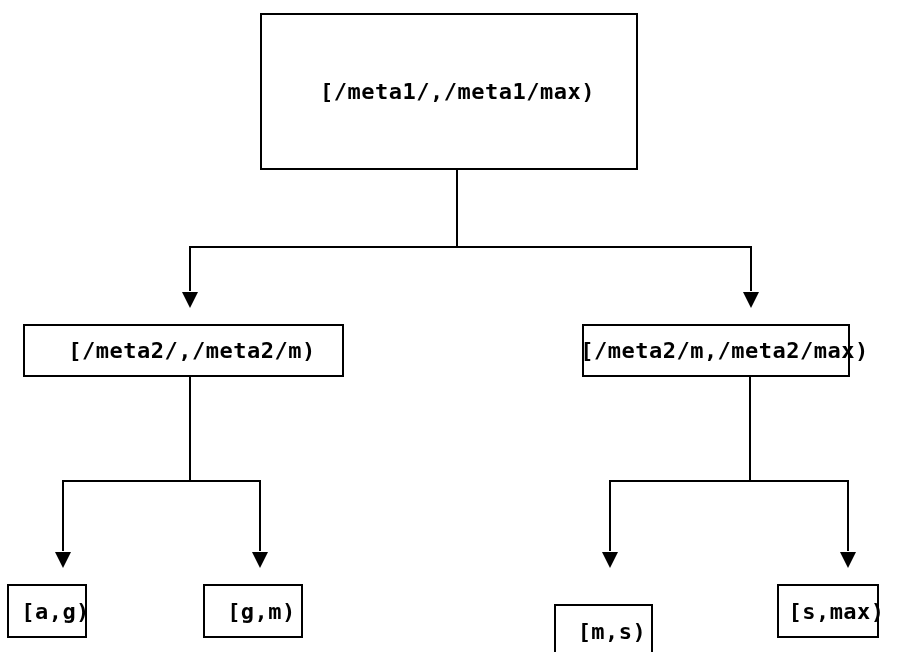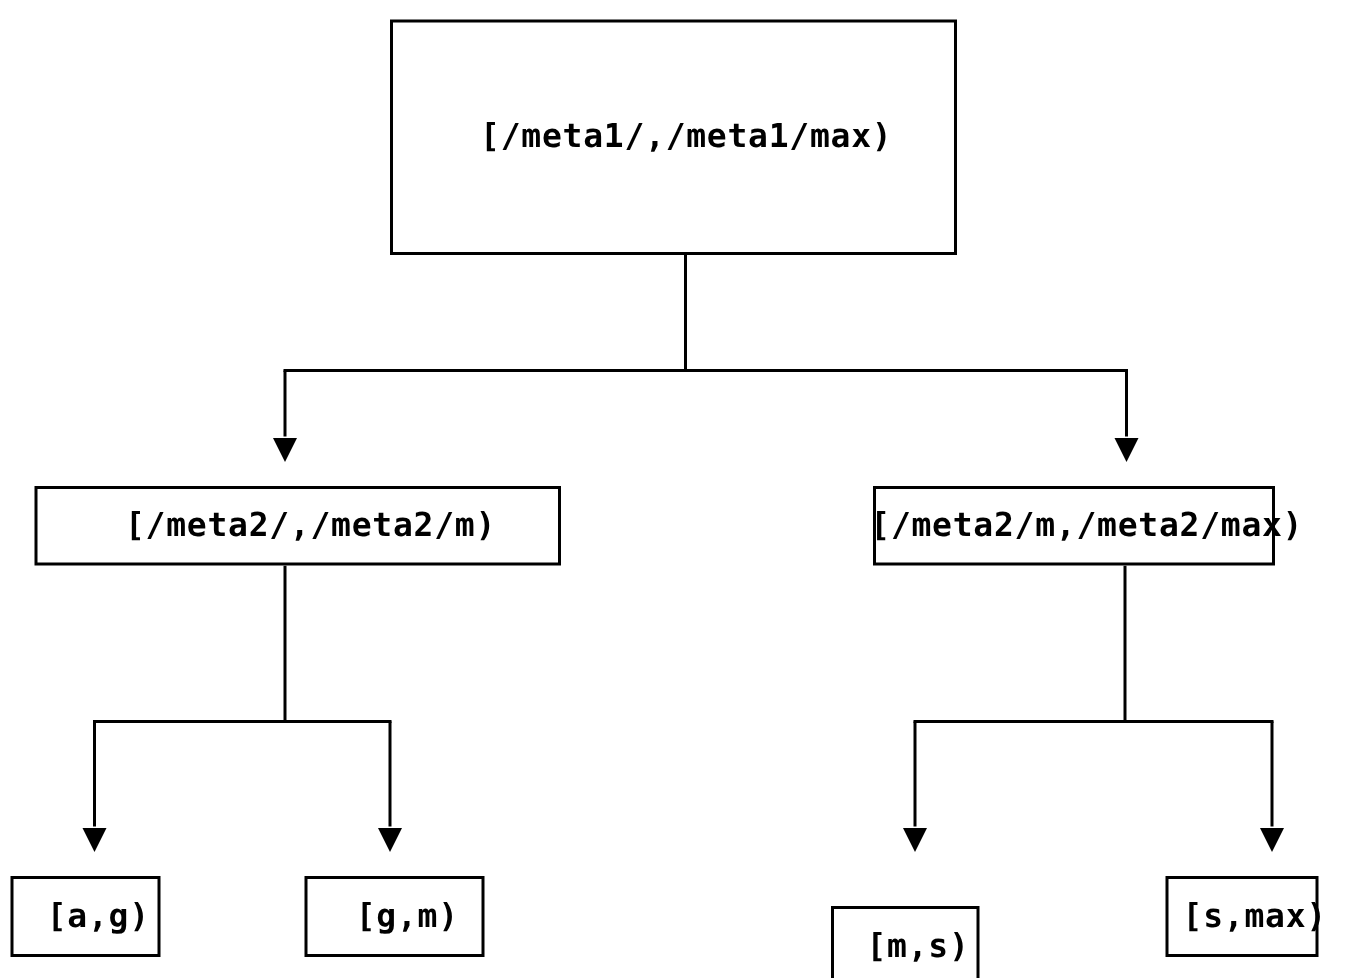--- a/index.html
+++ b/index.html
@@ -32,24 +32,24 @@
     display: flex;
     align-items: center;
     justify-content: center;
     font-size: 22px;
     font-weight: bold;
     white-space: nowrap;
     letter-spacing: 0.5px;
     padding-left: 17px;
   }
   .node-root      { left: 260px; top: 13px;  width: 378px; height: 157px; }
-  .node-mid-left  { left: 23px;  top: 324px; width: 351px; height: 53px;  }
+  .node-mid-left  { left: 23px;  top: 324px; width: 321px; height: 53px;  }
   .node-mid-right { left: 582px; top: 324px; width: 268px; height: 53px;  }
-  .node-leaf-ag   { left: 7px;   top: 584px; width: 100px; height: 54px;  }
-  .node-leaf-gm   { left: 203px; top: 584px; width: 120px; height: 54px;  }
+  .node-leaf-ag   { left: 7px;   top: 584px; width: 80px; height: 54px;  }
+  .node-leaf-gm   { left: 203px; top: 584px; width: 100px; height: 54px;  }
   .node-leaf-ms   { left: 554px; top: 604px; width: 99px;  height: 54px;  }
   .node-leaf-smax { left: 777px; top: 584px; width: 102px; height: 54px;  }
   .edge-line {
     stroke: #000000;
     stroke-width: 2px;
     fill: none;
   }
   .arrow-head {
     fill: #000000;
     stroke: none;

